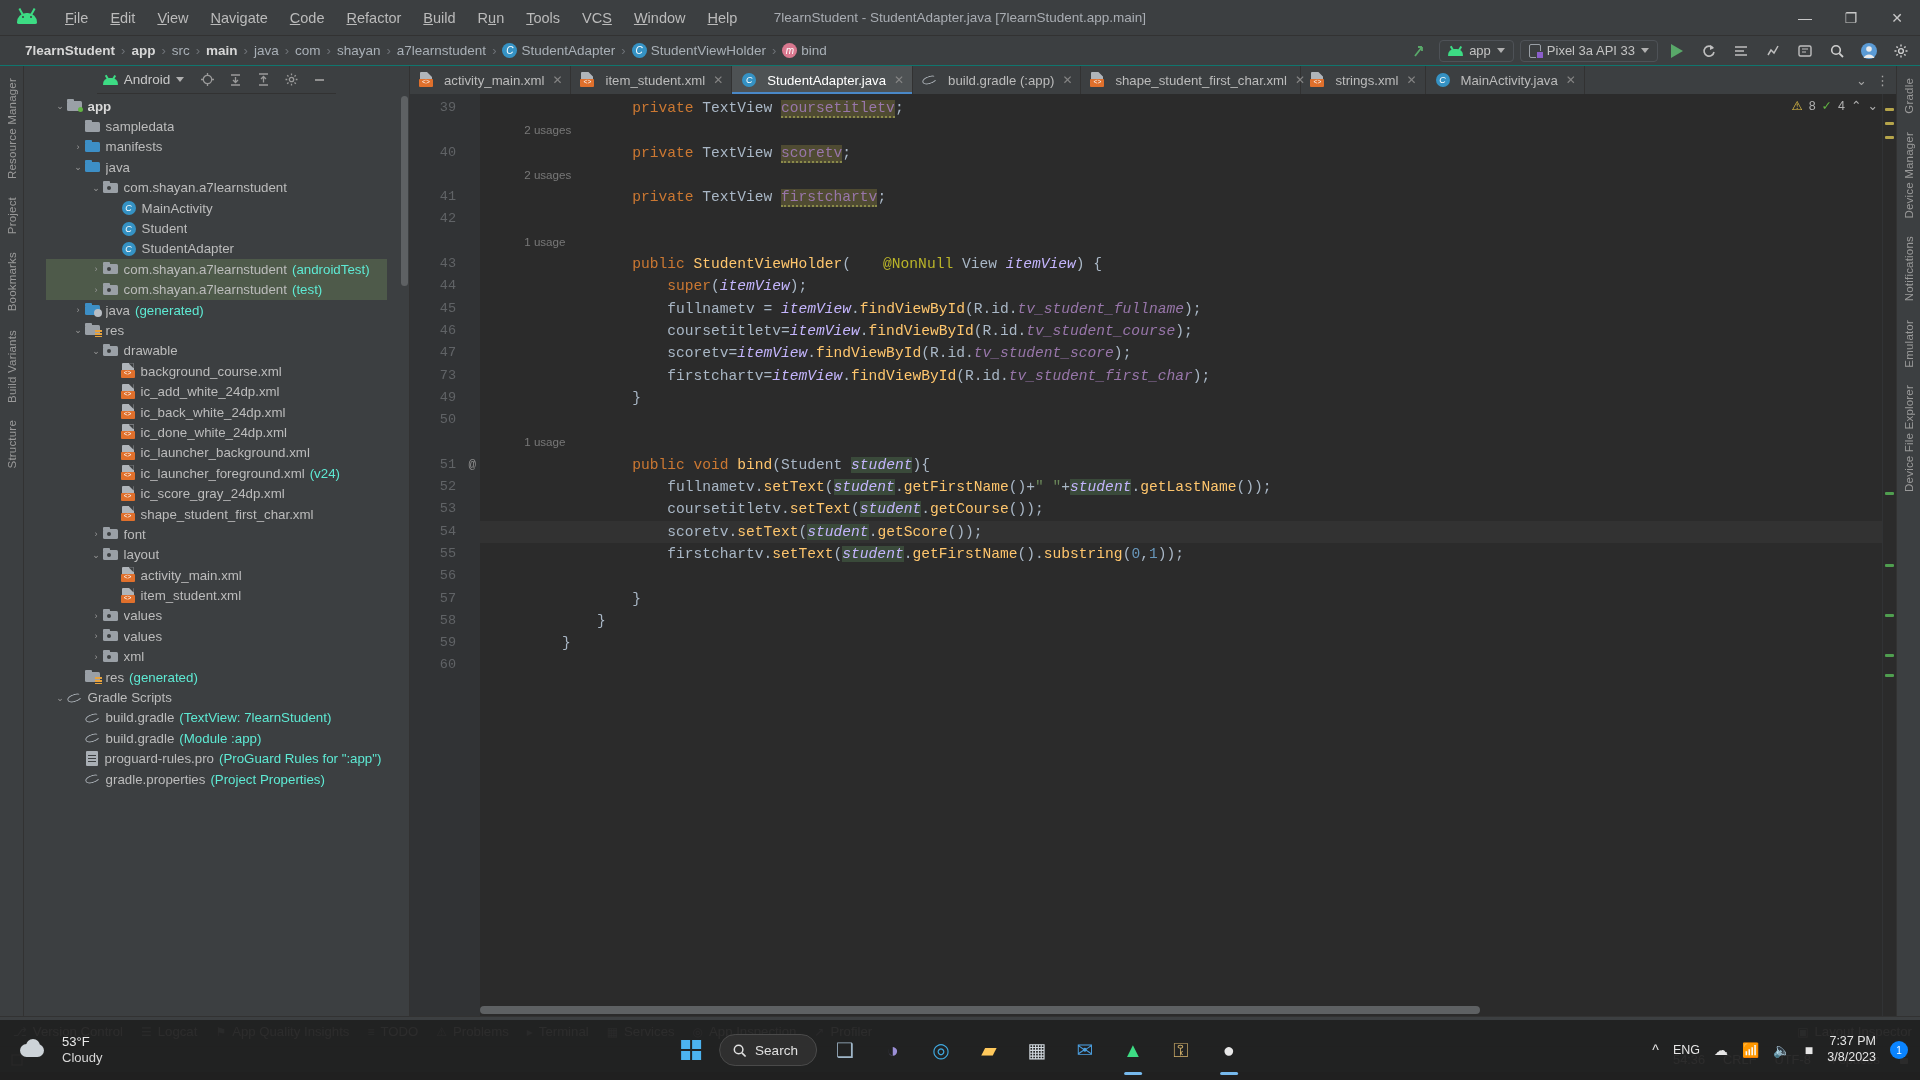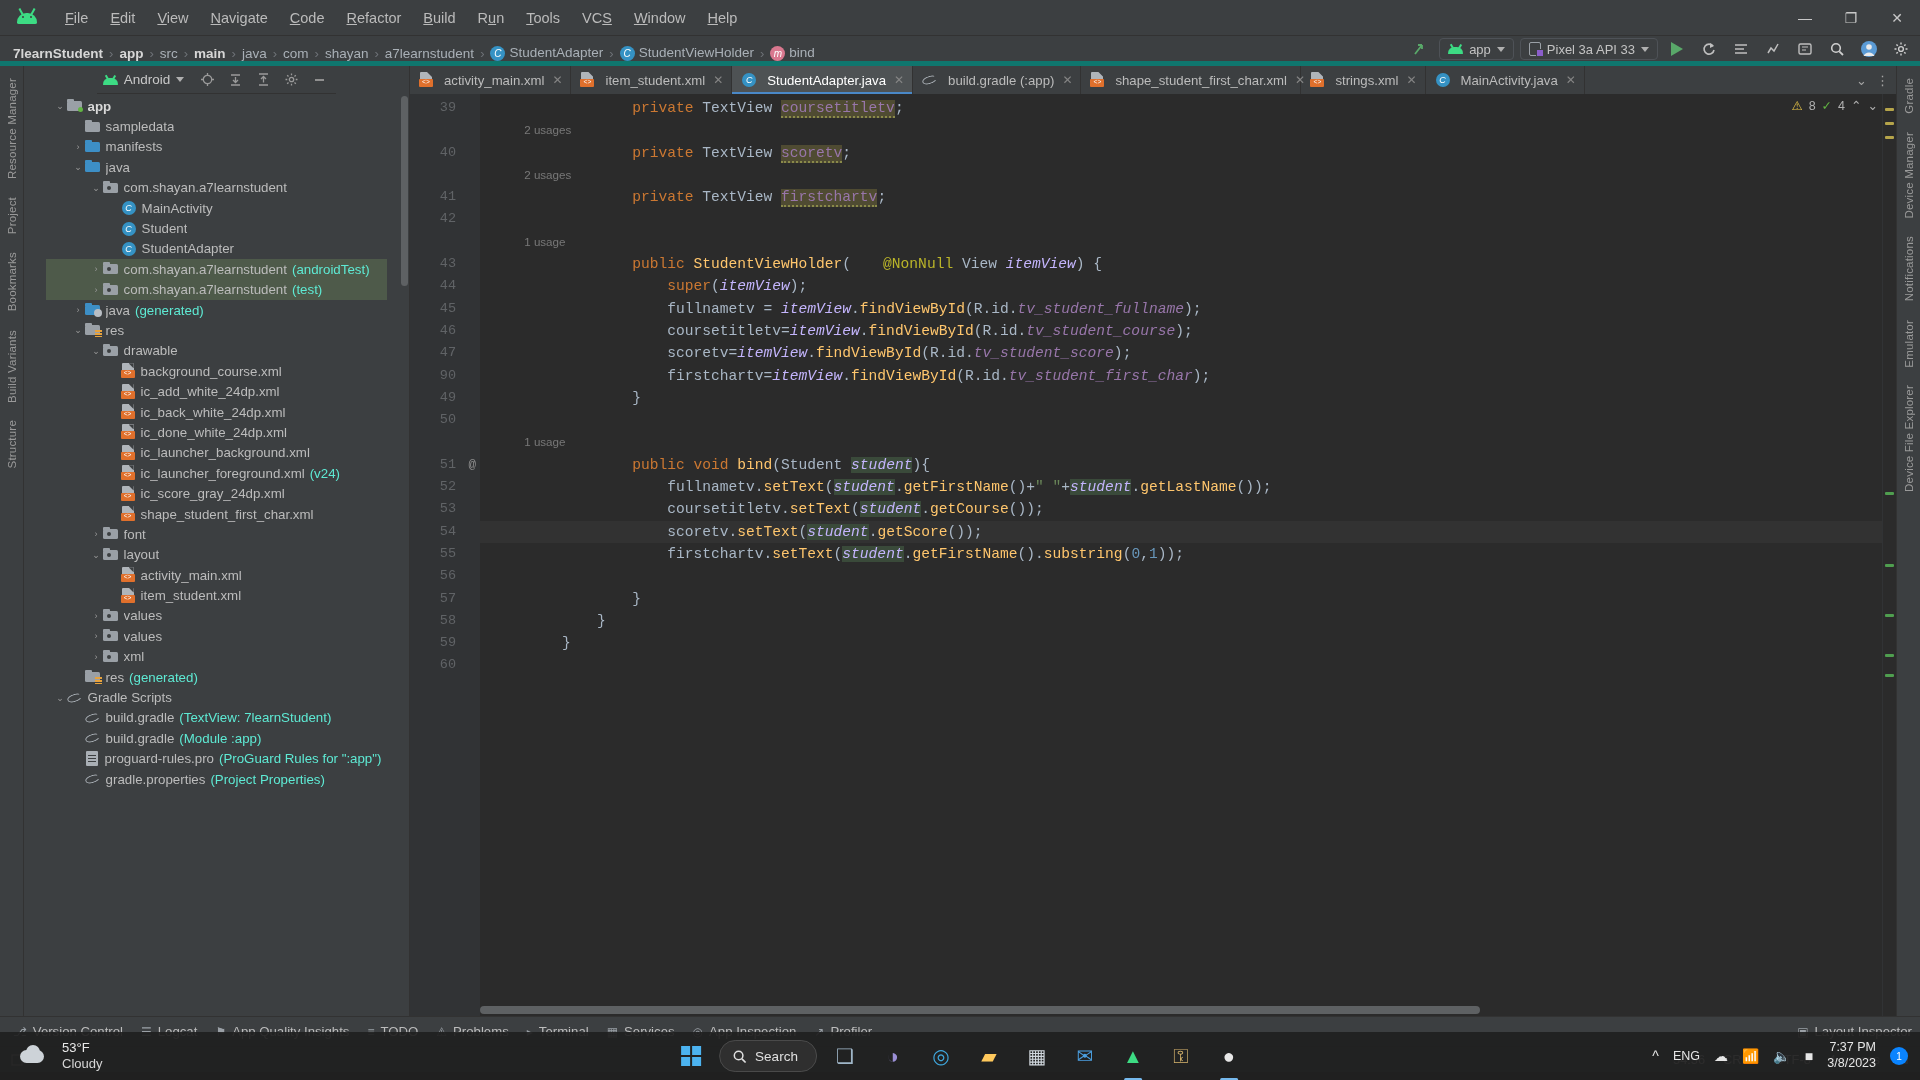--- a/index.html
+++ b/index.html
@@ -38,22 +38,22 @@
 
   .win-title {
     position: absolute; left: 0; right: 0; text-align: center; color: #a9adb3;
     font-size: 13.5px; pointer-events: none;
   }
   .win-ctrl { position: absolute; right: 0; top: 0; height: 36px; display: flex; align-items: center; }
   .wbtn { width: 46px; height: 36px; display: flex; align-items: center; justify-content: center; color: #c8c8c8; font-size: 14px; }
 
   
   .navbar {
-    height: 30px; background: #3c3f41; display: flex; align-items: flex-end;
-    padding-left: 10px; position: relative; border-bottom: 5px solid #0f766e;
+    height: 30px; background: #3c3f41; display: flex; align-items: center;
+    padding-left: 22px; position: relative; border-bottom: 1px solid #0f766e;
   }
   .crumbs { display: flex; align-items: center; font-size: 13.5px; color: #a9b0b7; }
   .crumb { padding: 0 3px; white-space: nowrap; }
   .crumb.bold { color: #d6d6d6; font-weight: bold; }
   .crumb-sep { color: #6e7277; margin: 0 3px; font-size: 13px; }
   .cicon {
     display: inline-flex; align-items: center; justify-content: center;
     width: 15px; height: 15px; border-radius: 50%; font-size: 10px;
     color: #fff; margin-right: 4px; vertical-align: middle; font-style: italic;
   }
@@ -213,21 +213,21 @@
 
   
   .statusbar {
     height: 26px; background:#3c3f41; display:flex; align-items:center; border-top:1px solid #323232;
     padding-left:6px; color:#bcbcbc; font-size:12.8px; position:relative;
   }
   .stat-right { position:absolute; right:10px; display:flex; align-items:center; gap:18px; }
 
   
   .taskbar {
-    position:absolute; left:0; bottom:0; width:1920px; height:48px;
+    position:absolute; left:0; bottom:0; width:1920px; height:60px;
     background: rgba(32,32,32,0.92); display:flex; align-items:center;
   }
   .weather { display:flex; align-items:center; gap:10px; margin-left:18px; color:#e8e8e8; }
   .weather .wico { width:34px; height:26px; position:relative; }
   .weather .wico .c1{position:absolute;left:2px;top:7px;width:24px;height:13px;background:#cdd3d8;border-radius:9px;}
   .weather .wico .c2{position:absolute;left:8px;top:2px;width:14px;height:14px;background:#cdd3d8;border-radius:50%;}
   .weather .t { font-size:13px; line-height:1.25; }
   .weather .t .d { color:#d7d7d7; }
 
   .tb-center { position:absolute; left:50%; transform:translateX(-50%); display:flex; align-items:center; gap:7px; }
@@ -268,20 +268,21 @@
         <div class="menu-item"><span class="u">N</span>avigate</div>
         <div class="menu-item"><span class="u">C</span>ode</div>
         <div class="menu-item"><span class="u">R</span>efactor</div>
         <div class="menu-item"><span class="u">B</span>uild</div>
         <div class="menu-item">R<span class="u">u</span>n</div>
         <div class="menu-item"><span class="u">T</span>ools</div>
         <div class="menu-item">VC<span class="u">S</span></div>
         <div class="menu-item"><span class="u">W</span>indow</div>
         <div class="menu-item"><span class="u">H</span>elp</div>
       </div>
+    <div class="win-title">7learnStudent - StudentAdapter.java [7learnStudent.app.main]</div>
     <div class="win-ctrl">
       <div class="wbtn">—</div>
       <div class="wbtn">❐</div>
       <div class="wbtn close">✕</div>
     </div>
   </div>
 
   <div class="navbar">
     <div class="crumbs" id="crumbs">
         <span class="crumb bold">7learnStudent</span>
@@ -769,21 +770,21 @@
             <div class="gline">40</div>
             <div class="gline"></div>
             <div class="gline">41</div>
             <div class="gline">42</div>
             <div class="gline"></div>
             <div class="gline">43</div>
             <div class="gline">44</div>
             <div class="gline">45</div>
             <div class="gline">46</div>
             <div class="gline">47</div>
-            <div class="gline">90</div>
+            <div class="gline">73</div>
             <div class="gline">49</div>
             <div class="gline">50</div>
             <div class="gline"></div>
             <div class="gline">51<span class="at" style="right: 4px;">@</span></div>
             <div class="gline">52</div>
             <div class="gline">53</div>
             <div class="gline">54</div>
             <div class="gline">55</div>
             <div class="gline">56</div>
             <div class="gline">57</div>

